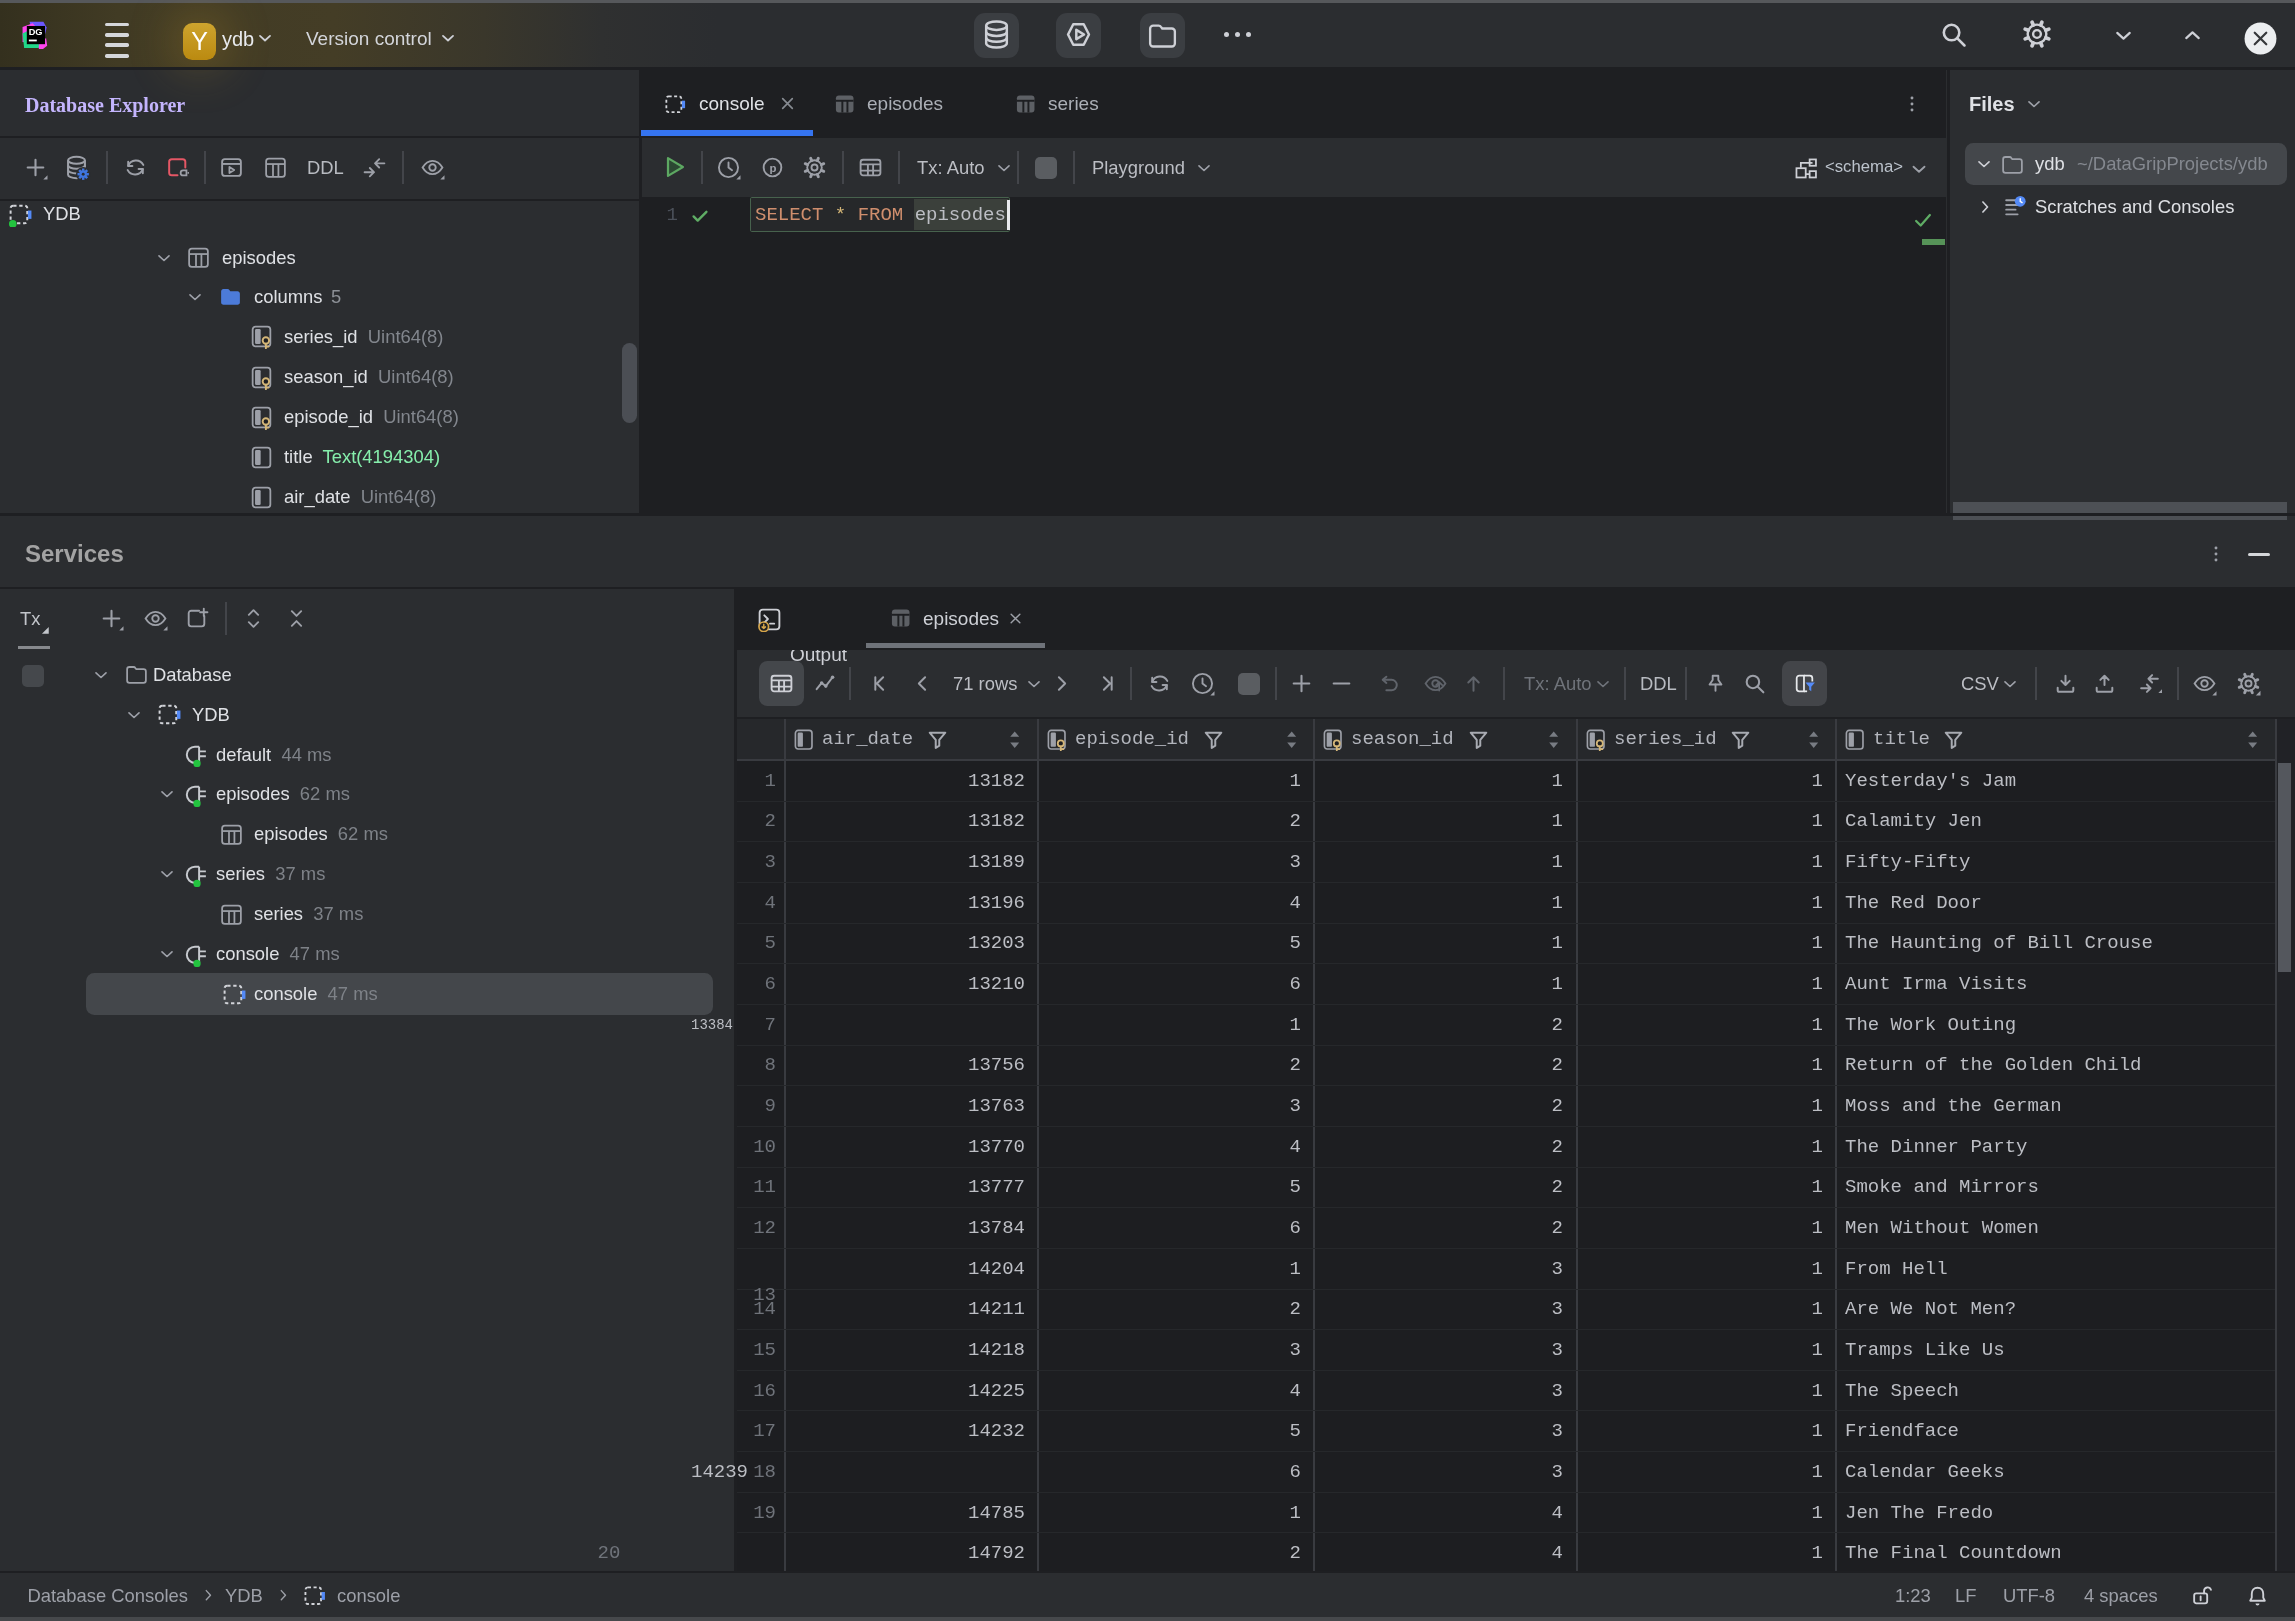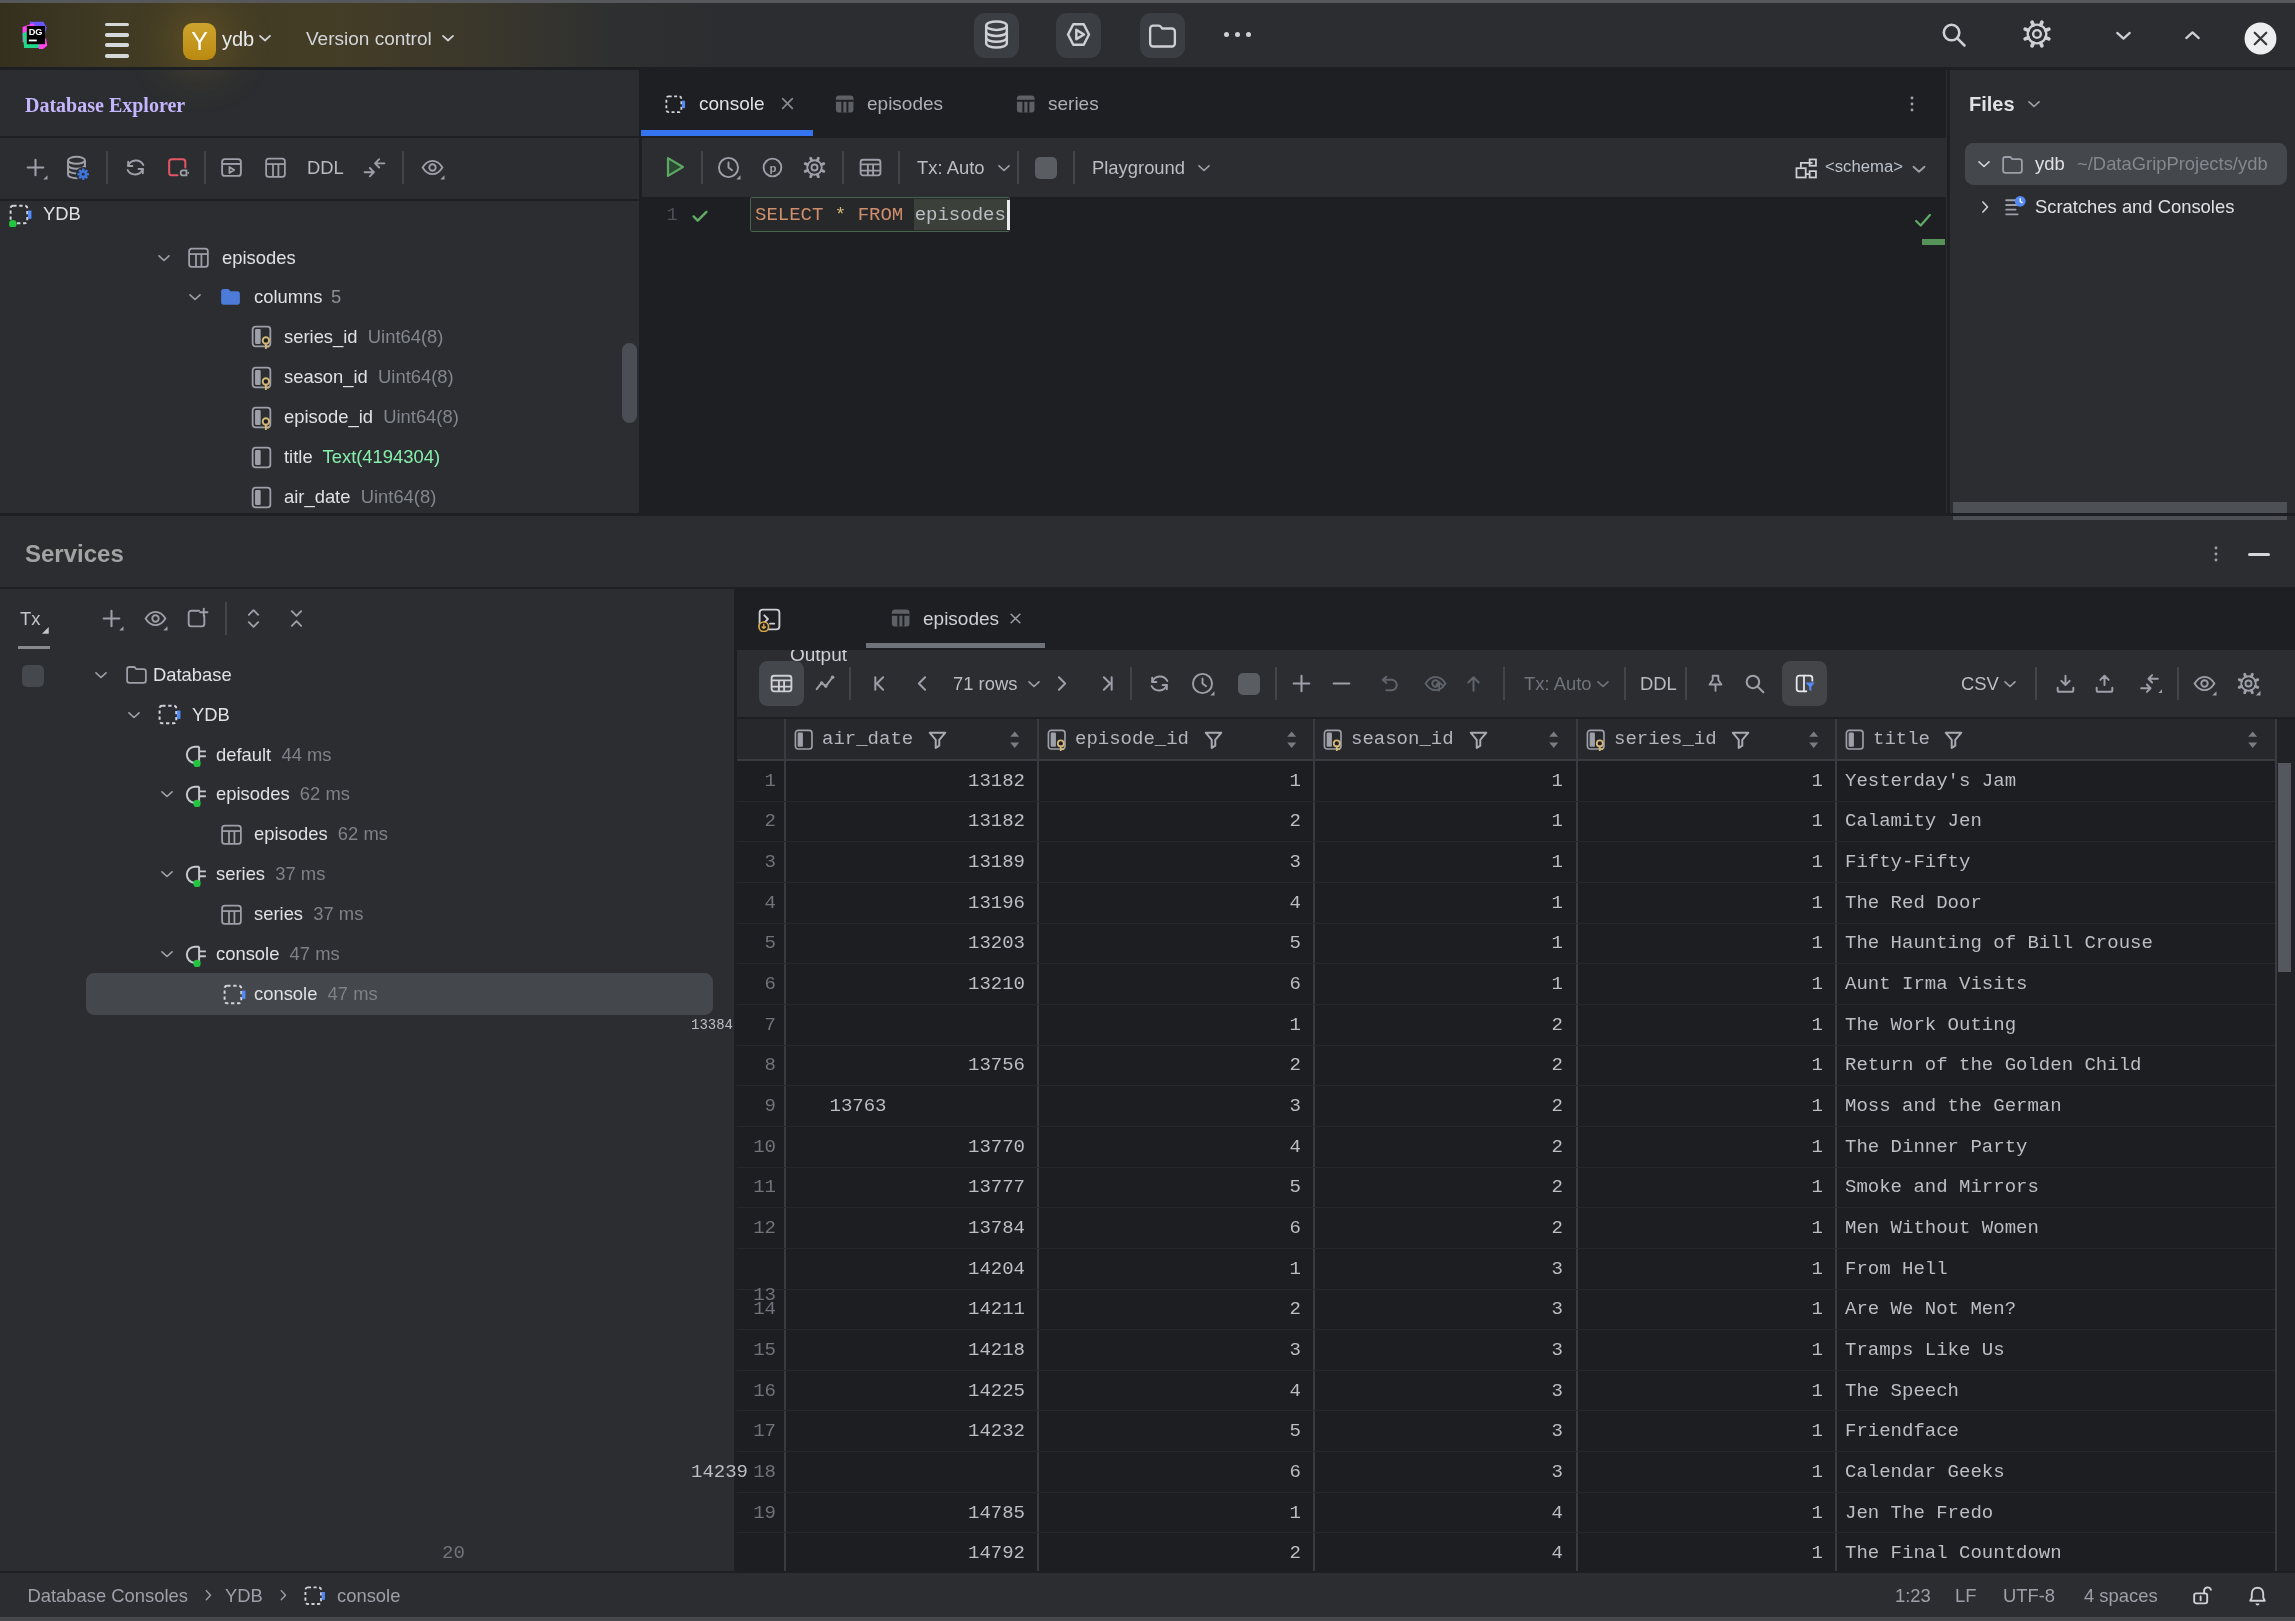--- a/index.html
+++ b/index.html
@@ -692,21 +692,21 @@
 <div style="position:absolute;left:1845px;top:1010px;width:500px;height:31px;line-height:31px;font-size:19px;color:#bcbec4;font-weight:400;font-family:'Liberation Mono',monospace;white-space:pre;">The Work Outing</div>
 <div style="position:absolute;left:737px;top:1085px;width:1538px;height:0.8px;background:#26282b;"></div>
 <div style="position:absolute;left:442px;top:1050px;width:334px;height:31px;line-height:31px;font-size:19px;color:#6f737a;font-weight:400;font-family:'Liberation Mono',monospace;text-align:right;white-space:pre;">8</div>
 <div style="position:absolute;left:691px;top:1050px;width:334px;height:31px;line-height:31px;font-size:19px;color:#bcbec4;font-weight:400;font-family:'Liberation Mono',monospace;text-align:right;white-space:pre;">13756</div>
 <div style="position:absolute;left:967px;top:1050px;width:334px;height:31px;line-height:31px;font-size:19px;color:#bcbec4;font-weight:400;font-family:'Liberation Mono',monospace;text-align:right;white-space:pre;">2</div>
 <div style="position:absolute;left:1229px;top:1050px;width:334px;height:31px;line-height:31px;font-size:19px;color:#bcbec4;font-weight:400;font-family:'Liberation Mono',monospace;text-align:right;white-space:pre;">2</div>
 <div style="position:absolute;left:1489px;top:1050px;width:334px;height:31px;line-height:31px;font-size:19px;color:#bcbec4;font-weight:400;font-family:'Liberation Mono',monospace;text-align:right;white-space:pre;">1</div>
 <div style="position:absolute;left:1845px;top:1050px;width:500px;height:31px;line-height:31px;font-size:19px;color:#bcbec4;font-weight:400;font-family:'Liberation Mono',monospace;white-space:pre;">Return of the Golden Child</div>
 <div style="position:absolute;left:737px;top:1126px;width:1538px;height:0.8px;background:#26282b;"></div>
 <div style="position:absolute;left:442px;top:1091px;width:334px;height:31px;line-height:31px;font-size:19px;color:#6f737a;font-weight:400;font-family:'Liberation Mono',monospace;text-align:right;white-space:pre;">9</div>
-<div style="position:absolute;left:691px;top:1091px;width:334px;height:31px;line-height:31px;font-size:19px;color:#bcbec4;font-weight:400;font-family:'Liberation Mono',monospace;text-align:center;white-space:pre;">13763</div>
+<div style="position:absolute;left:691px;top:1091px;width:334px;height:31px;line-height:31px;font-size:19px;color:#bcbec4;font-weight:400;font-family:'Liberation Mono',monospace;text-align:right;white-space:pre;">13763</div>
 <div style="position:absolute;left:967px;top:1091px;width:334px;height:31px;line-height:31px;font-size:19px;color:#bcbec4;font-weight:400;font-family:'Liberation Mono',monospace;text-align:right;white-space:pre;">3</div>
 <div style="position:absolute;left:1229px;top:1091px;width:334px;height:31px;line-height:31px;font-size:19px;color:#bcbec4;font-weight:400;font-family:'Liberation Mono',monospace;text-align:right;white-space:pre;">2</div>
 <div style="position:absolute;left:1489px;top:1091px;width:334px;height:31px;line-height:31px;font-size:19px;color:#bcbec4;font-weight:400;font-family:'Liberation Mono',monospace;text-align:right;white-space:pre;">1</div>
 <div style="position:absolute;left:1845px;top:1091px;width:500px;height:31px;line-height:31px;font-size:19px;color:#bcbec4;font-weight:400;font-family:'Liberation Mono',monospace;white-space:pre;">Moss and the German</div>
 <div style="position:absolute;left:737px;top:1167px;width:1538px;height:0.8px;background:#26282b;"></div>
 <div style="position:absolute;left:442px;top:1132px;width:334px;height:31px;line-height:31px;font-size:19px;color:#6f737a;font-weight:400;font-family:'Liberation Mono',monospace;text-align:right;white-space:pre;">10</div>
 <div style="position:absolute;left:691px;top:1132px;width:334px;height:31px;line-height:31px;font-size:19px;color:#bcbec4;font-weight:400;font-family:'Liberation Mono',monospace;text-align:right;white-space:pre;">13770</div>
 <div style="position:absolute;left:967px;top:1132px;width:334px;height:31px;line-height:31px;font-size:19px;color:#bcbec4;font-weight:400;font-family:'Liberation Mono',monospace;text-align:right;white-space:pre;">4</div>
 <div style="position:absolute;left:1229px;top:1132px;width:334px;height:31px;line-height:31px;font-size:19px;color:#bcbec4;font-weight:400;font-family:'Liberation Mono',monospace;text-align:right;white-space:pre;">2</div>
 <div style="position:absolute;left:1489px;top:1132px;width:334px;height:31px;line-height:31px;font-size:19px;color:#bcbec4;font-weight:400;font-family:'Liberation Mono',monospace;text-align:right;white-space:pre;">1</div>
@@ -768,21 +768,21 @@
 <div style="position:absolute;left:1489px;top:1457px;width:334px;height:31px;line-height:31px;font-size:19px;color:#bcbec4;font-weight:400;font-family:'Liberation Mono',monospace;text-align:right;white-space:pre;">1</div>
 <div style="position:absolute;left:1845px;top:1457px;width:500px;height:31px;line-height:31px;font-size:19px;color:#bcbec4;font-weight:400;font-family:'Liberation Mono',monospace;white-space:pre;">Calendar Geeks</div>
 <div style="position:absolute;left:737px;top:1532px;width:1538px;height:0.8px;background:#26282b;"></div>
 <div style="position:absolute;left:442px;top:1498px;width:334px;height:31px;line-height:31px;font-size:19px;color:#6f737a;font-weight:400;font-family:'Liberation Mono',monospace;text-align:right;white-space:pre;">19</div>
 <div style="position:absolute;left:691px;top:1498px;width:334px;height:31px;line-height:31px;font-size:19px;color:#bcbec4;font-weight:400;font-family:'Liberation Mono',monospace;text-align:right;white-space:pre;">14785</div>
 <div style="position:absolute;left:967px;top:1498px;width:334px;height:31px;line-height:31px;font-size:19px;color:#bcbec4;font-weight:400;font-family:'Liberation Mono',monospace;text-align:right;white-space:pre;">1</div>
 <div style="position:absolute;left:1229px;top:1498px;width:334px;height:31px;line-height:31px;font-size:19px;color:#bcbec4;font-weight:400;font-family:'Liberation Mono',monospace;text-align:right;white-space:pre;">4</div>
 <div style="position:absolute;left:1489px;top:1498px;width:334px;height:31px;line-height:31px;font-size:19px;color:#bcbec4;font-weight:400;font-family:'Liberation Mono',monospace;text-align:right;white-space:pre;">1</div>
 <div style="position:absolute;left:1845px;top:1498px;width:500px;height:31px;line-height:31px;font-size:19px;color:#bcbec4;font-weight:400;font-family:'Liberation Mono',monospace;white-space:pre;">Jen The Fredo</div>
 <div style="position:absolute;left:737px;top:1573px;width:1538px;height:0.8px;background:#26282b;"></div>
-<div style="position:absolute;left:442px;top:1538px;width:334px;height:31px;line-height:31px;font-size:19px;color:#6f737a;font-weight:400;font-family:'Liberation Mono',monospace;text-align:left;white-space:pre;">20</div>
+<div style="position:absolute;left:442px;top:1538px;width:334px;height:31px;line-height:31px;font-size:19px;color:#6f737a;font-weight:400;font-family:'Liberation Mono',monospace;text-align:center;white-space:pre;">20</div>
 <div style="position:absolute;left:691px;top:1538px;width:334px;height:31px;line-height:31px;font-size:19px;color:#bcbec4;font-weight:400;font-family:'Liberation Mono',monospace;text-align:right;white-space:pre;">14792</div>
 <div style="position:absolute;left:967px;top:1538px;width:334px;height:31px;line-height:31px;font-size:19px;color:#bcbec4;font-weight:400;font-family:'Liberation Mono',monospace;text-align:right;white-space:pre;">2</div>
 <div style="position:absolute;left:1229px;top:1538px;width:334px;height:31px;line-height:31px;font-size:19px;color:#bcbec4;font-weight:400;font-family:'Liberation Mono',monospace;text-align:right;white-space:pre;">4</div>
 <div style="position:absolute;left:1489px;top:1538px;width:334px;height:31px;line-height:31px;font-size:19px;color:#bcbec4;font-weight:400;font-family:'Liberation Mono',monospace;text-align:right;white-space:pre;">1</div>
 <div style="position:absolute;left:1845px;top:1538px;width:500px;height:31px;line-height:31px;font-size:19px;color:#bcbec4;font-weight:400;font-family:'Liberation Mono',monospace;white-space:pre;">The Final Countdown</div>
 <div style="position:absolute;left:2278px;top:763px;width:13.3px;height:209px;background:#54575d;"></div>
 <div style="position:absolute;left:0px;top:1571px;width:2295px;height:1.7px;background:#1e1f22;"></div>
 <div style="position:absolute;left:0px;top:1573px;width:2295px;height:48px;background:#2b2d30;"></div>
 <div style="position:absolute;left:27.5px;top:1581px;width:500px;height:30px;line-height:30px;font-size:18.4px;color:#9da0a8;font-weight:400;font-family:'Liberation Sans',sans-serif;white-space:pre;">Database Consoles</div>
 <svg style="position:absolute;left:199px;top:1586px" width="18.4" height="18.4" viewBox="0 0 24 24" fill="none">

